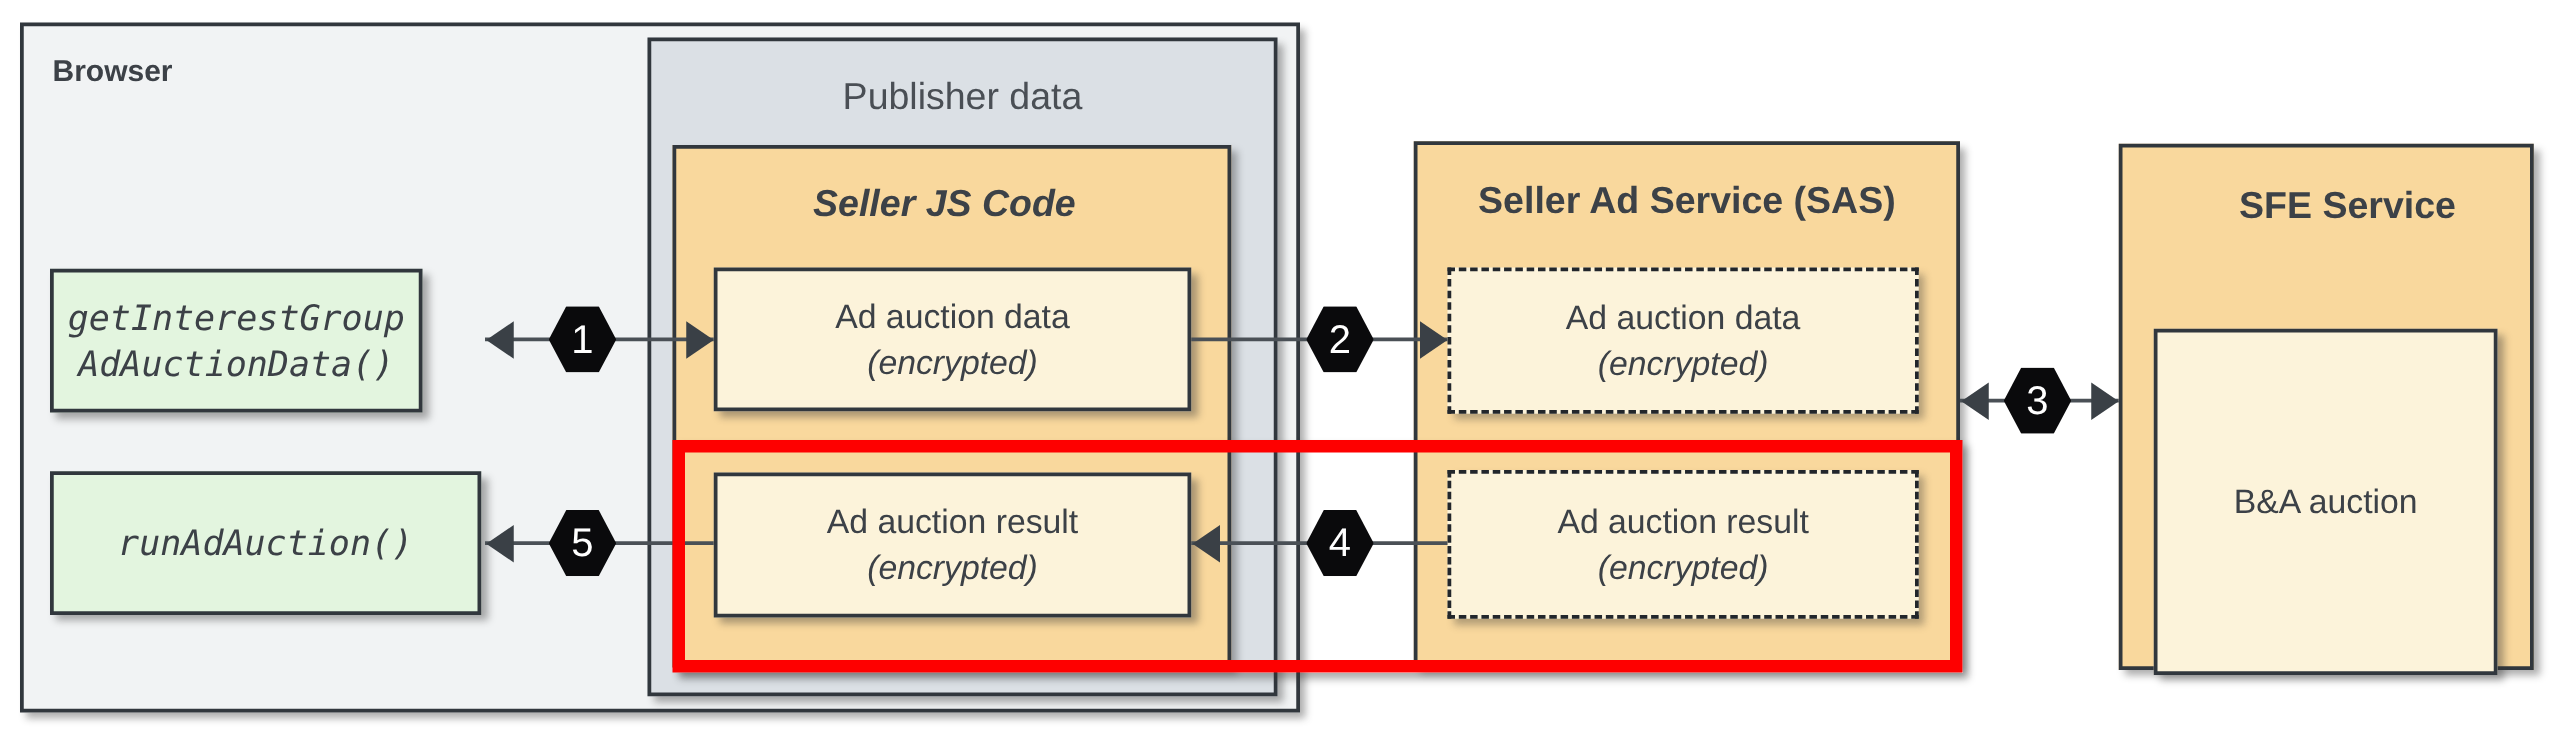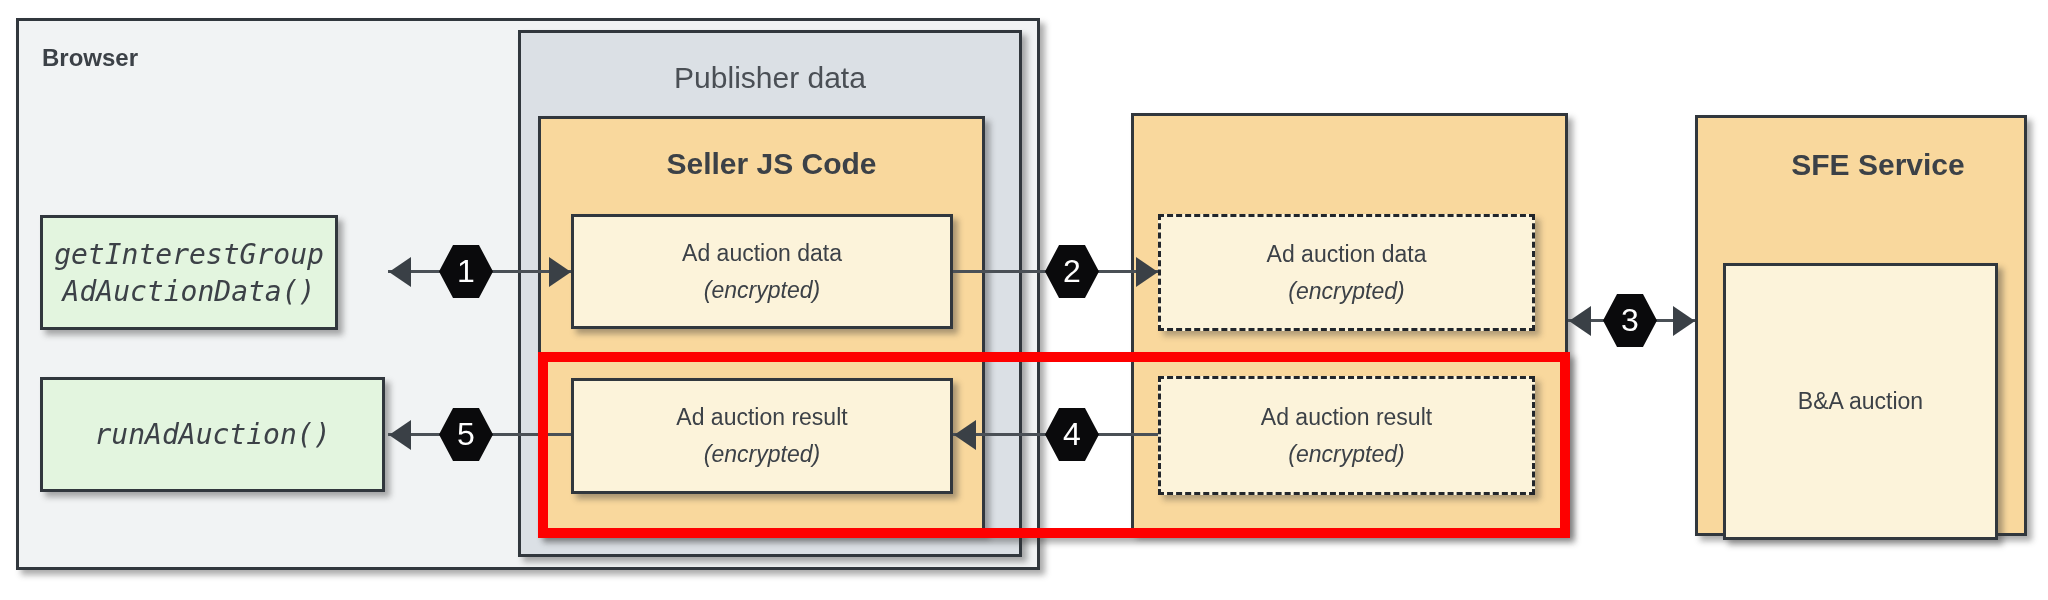--- a/index.html
+++ b/index.html
@@ -25,21 +25,21 @@
     box-shadow:5px 5px 6px rgba(50,50,50,.35);
     z-index:5;
   }
   .green-box{background:var(--panel_green,#e3f5df);z-index:5;}
   .center-flex{display:flex;flex-direction:column;align-items:center;justify-content:center;}
   .title{
     font-weight:bold;font-size:30px;color:var(--text_dark,#3c4147);
     text-align:center;z-index:6;
   }
   .boxlabel{
-    font-size:23px;line-height:37px;color:var(--text_dark,#3c4147);
+    font-size:27px;line-height:37px;color:var(--text_dark,#3c4147);
     text-align:center;
   }
   .italic{font-style:italic;}
   .mono{
     font-family:"DejaVu Sans Mono", monospace;
     font-style:italic;font-size:28px;line-height:37px;
     color:var(--text_dark,#3c4147);text-align:center;
   }
   .browser-label{font-weight:bold;font-size:24px;color:var(--text_dark,#3c4147);z-index:6;}
   .publisher-label{font-size:30px;color:var(--text_gray,#4a4f55);text-align:center;z-index:6;}
@@ -69,40 +69,41 @@
 
 <div id="canvas">
 
   <div class="abs panel browser-box" style="left:16px;top:18px;width:1024px;height:552px;"></div>
   <div class="abs browser-label" style="left:42px;top:44px;">Browser</div>
 
   <div class="abs panel publisher-box" style="left:518px;top:30px;width:504px;height:527px;"></div>
   <div class="abs publisher-label" style="left:518px;top:61px;width:504px;">Publisher data</div>
 
   <div class="abs panel orange-box" style="left:538px;top:116px;width:447px;height:418px;"></div>
-  <div class="abs title" style="left:548px;top:147px;width:447px;">Seller JS Code</div>
+  <div class="abs title" style="left:532px;top:147px;width:447px;font-style:italic;">Seller JS Code</div>
 
   <div class="abs panel cream-box center-flex" style="left:571px;top:214px;width:382px;height:115px;">
     <div class="boxlabel">Ad auction data</div>
     <div class="boxlabel italic">(encrypted)</div>
   </div>
   <div class="abs panel cream-box center-flex" style="left:571px;top:378px;width:382px;height:116px;">
     <div class="boxlabel">Ad auction result</div>
     <div class="boxlabel italic">(encrypted)</div>
   </div>
 
   <div class="abs panel green-box center-flex" style="left:40px;top:215px;width:298px;height:115px;">
     <div class="mono">getInterestGroup</div>
     <div class="mono">AdAuctionData()</div>
   </div>
   <div class="abs panel green-box center-flex" style="left:40px;top:377px;width:345px;height:115px;">
     <div class="mono">runAdAuction()</div>
   </div>
 
   <div class="abs panel orange-box" style="left:1131px;top:113px;width:437px;height:421px;"></div>
+  <div class="abs title" style="left:1131px;top:144px;width:437px;">Seller Ad Service (SAS)</div>
 
   <div class="abs dashed-box center-flex" style="left:1158px;top:214px;width:377px;height:117px;">
     <div class="boxlabel">Ad auction data</div>
     <div class="boxlabel italic">(encrypted)</div>
   </div>
   <div class="abs dashed-box center-flex" style="left:1158px;top:376px;width:377px;height:119px;">
     <div class="boxlabel">Ad auction result</div>
     <div class="boxlabel italic">(encrypted)</div>
   </div>
 

